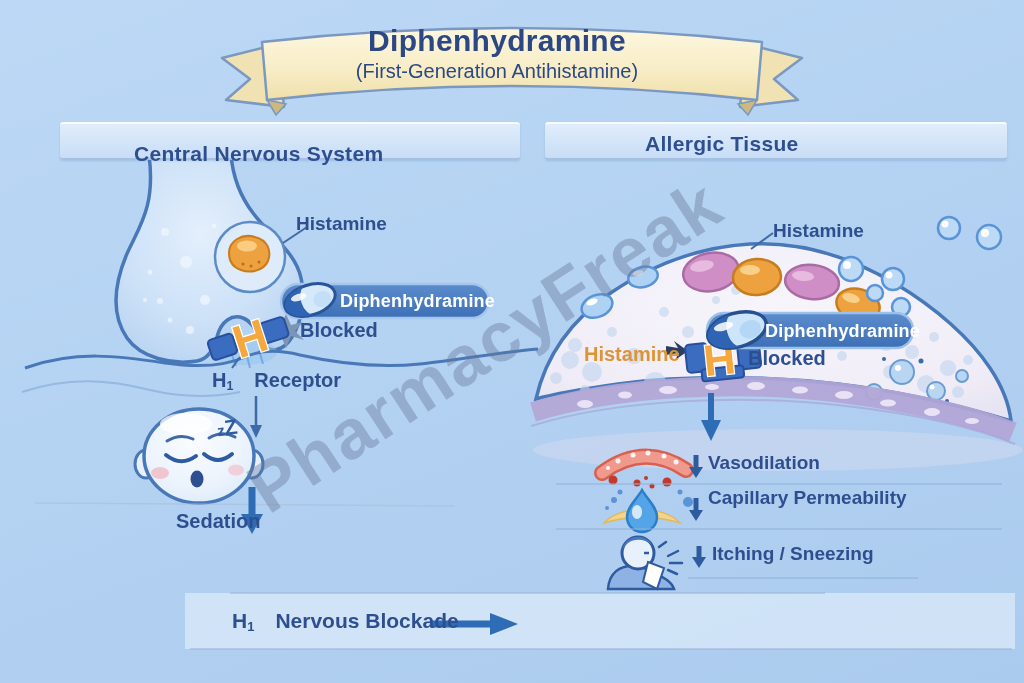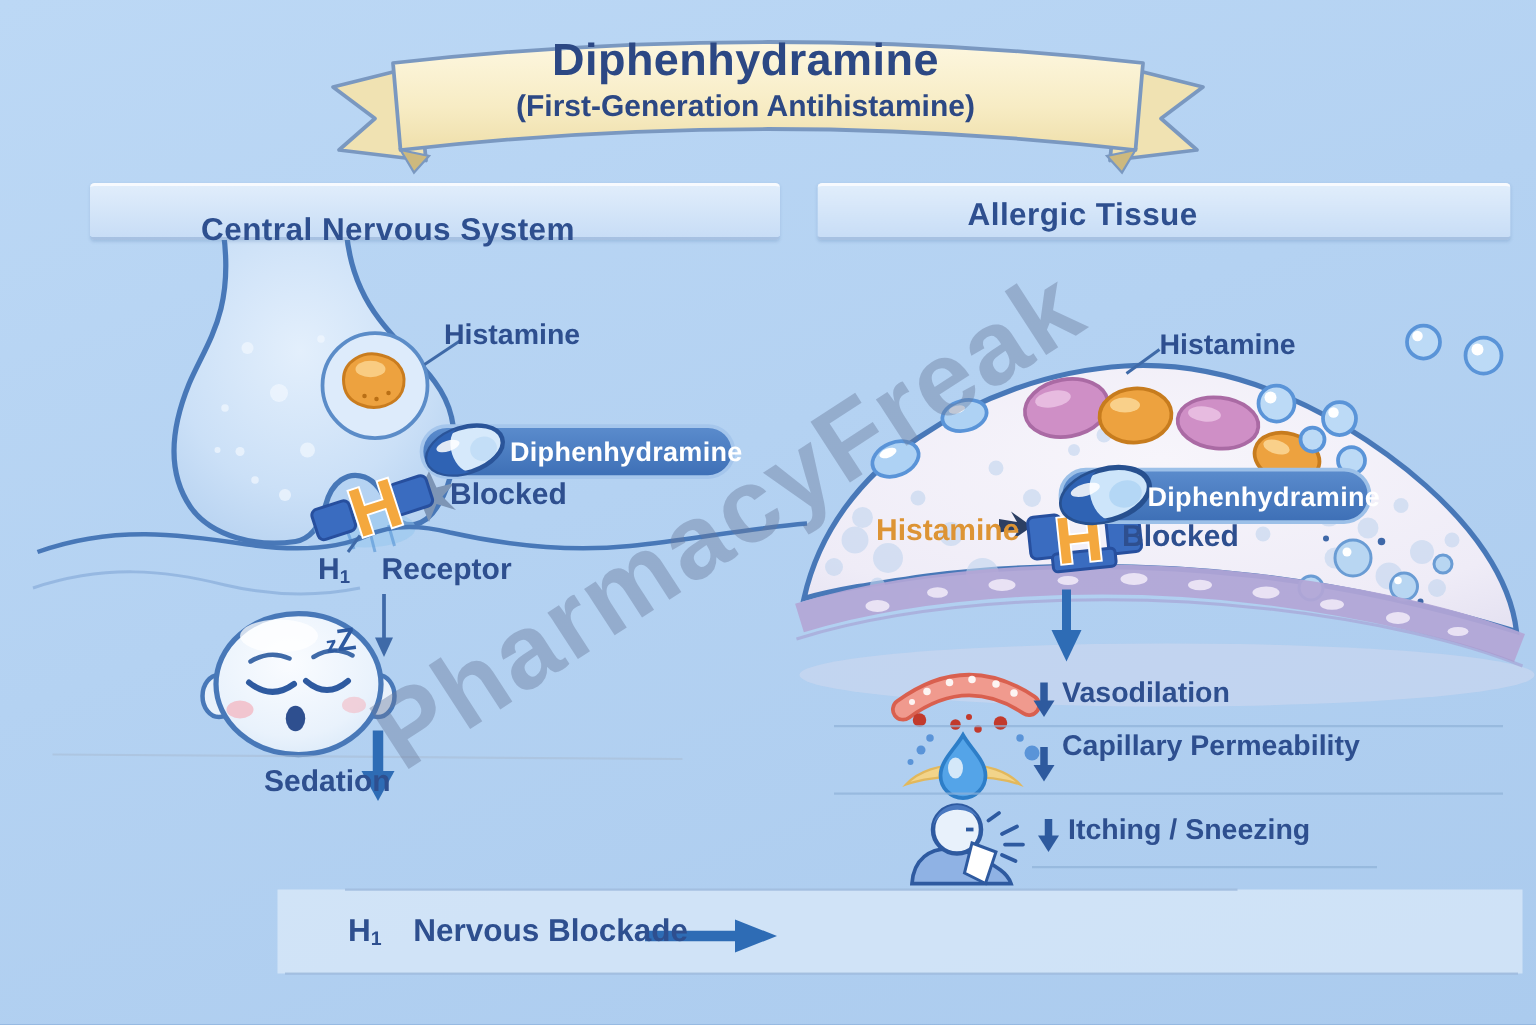--- a/index.html
+++ b/index.html
@@ -10,21 +10,21 @@
   }
   svg{display:block;}
   .art{position:absolute;left:0;top:0;z-index:1;}
   .lbl{position:absolute;font-weight:bold;color:#2e4f8f;white-space:nowrap;z-index:4;}
   .band{position:absolute;z-index:2;height:34px;border-radius:3px;
     background:linear-gradient(#e0edfb,#c8ddf6);
     border-top:2px solid rgba(255,255,255,.85);
     border-bottom:2px solid rgba(110,150,200,.5);
     box-shadow:0 1px 2px rgba(90,130,180,.25);}
   .banner-title{font-size:30px;letter-spacing:.3px;text-align:center;width:400px;color:#2c4884;}
-  .banner-sub{font-size:20px;font-weight:700;text-align:center;width:440px;color:#2c4884;}
+  .banner-sub{font-size:20px;font-weight:400;text-align:center;width:440px;color:#2c4884;}
   .hdr{font-size:21px;letter-spacing:.3px;}
   .badge-lbl{color:#ffffff;font-size:18px;letter-spacing:.2px;z-index:5;}
   .watermark{
     position:absolute;left:485px;top:346px;z-index:3;
     transform:translate(-50%,-50%) rotate(-33deg);
     font-size:70px;font-weight:bold;letter-spacing:2px;
     color:rgba(104,122,156,.42);white-space:nowrap;pointer-events:none;
   }
   .zz{font-size:15px;transform:rotate(-8deg);color:#2e5aa0;}
   .zz .big{font-size:21px;}

